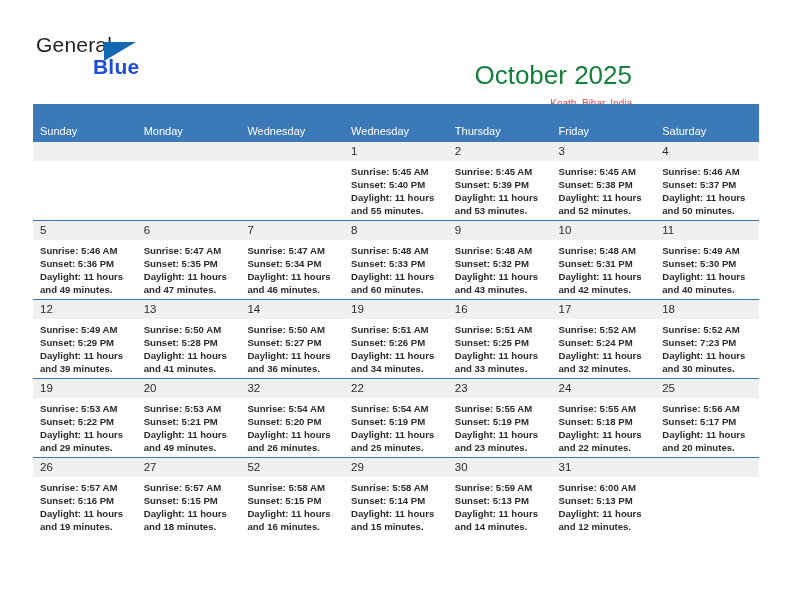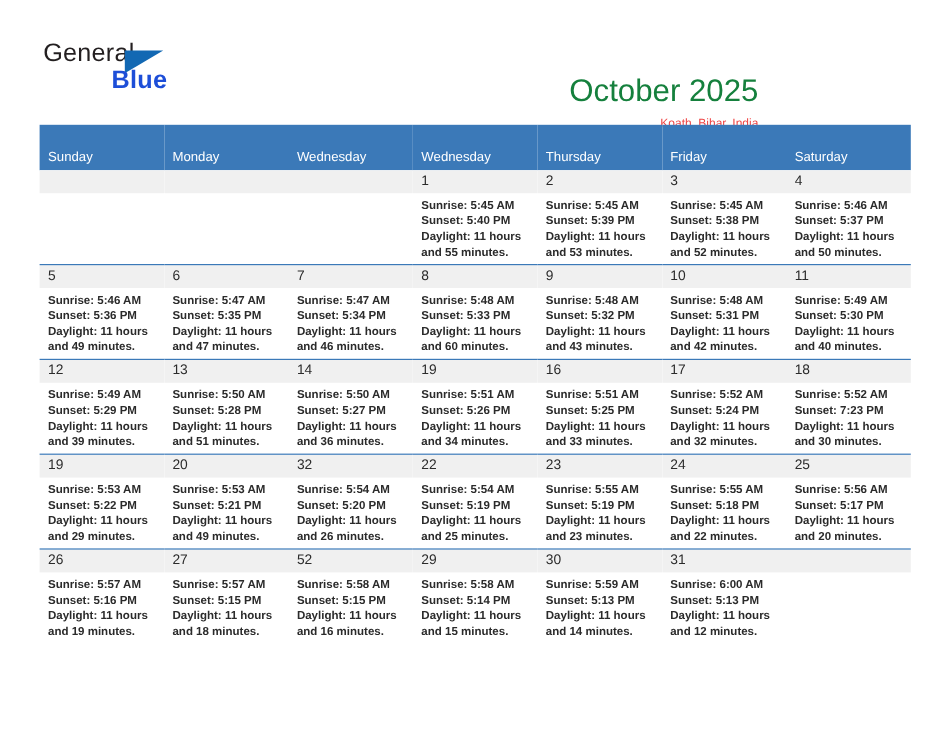--- a/index.html
+++ b/index.html
@@ -301,21 +301,21 @@
               <div>Daylight: 11 hours</div>
               <div>and 39 minutes.</div>
             </div>
           </td>
           <td class="cell">
             <div class="daynum">13</div>
             <div class="cell-body">
               <div>Sunrise: 5:50 AM</div>
               <div>Sunset: 5:28 PM</div>
               <div>Daylight: 11 hours</div>
-              <div>and 51 minutes.</div>
+              <div>and 41 minutes.</div>
             </div>
           </td>
           <td class="cell">
             <div class="daynum">14</div>
             <div class="cell-body">
               <div>Sunrise: 5:50 AM</div>
               <div>Sunset: 5:27 PM</div>
               <div>Daylight: 11 hours</div>
               <div>and 36 minutes.</div>
             </div>

